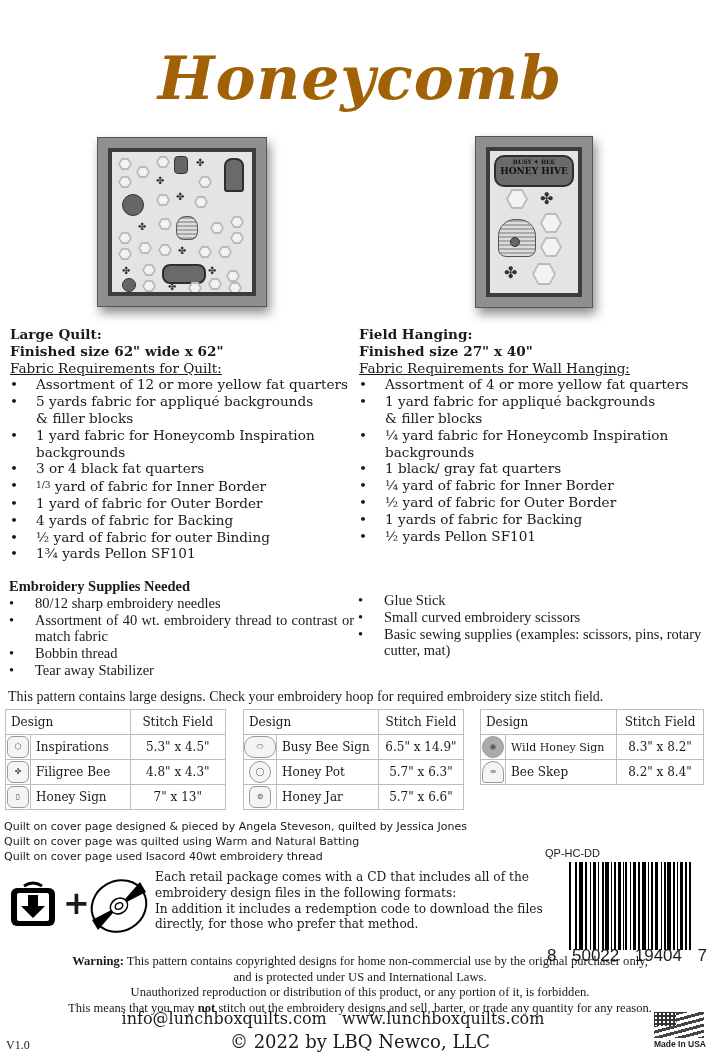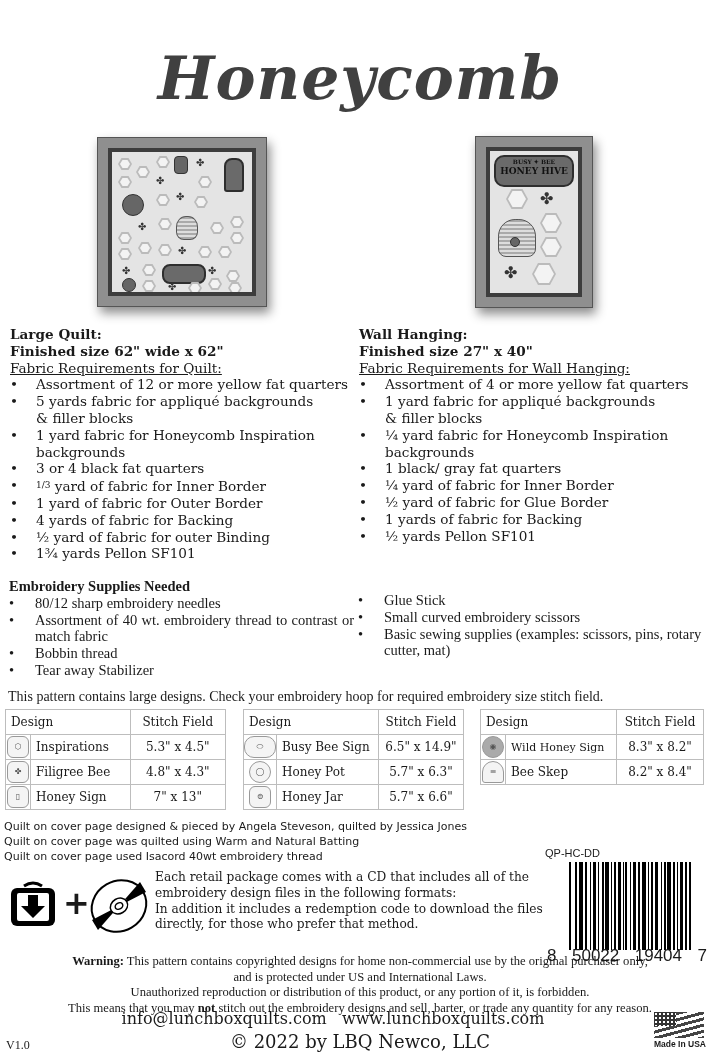--- a/index.html
+++ b/index.html
@@ -3,21 +3,21 @@
 <meta charset="utf-8">
 <style>
   html, body { margin:0; padding:0; background:#fff; }
   body { width:720px; height:1058px; position:relative; overflow:hidden;
          font-family:"DejaVu Serif", serif; color:#1a1a1a; }
   .abs { position:absolute; }
 
   
   .title { left:0; width:720px; top:38px; text-align:center;
            font-family:"DejaVu Serif", serif; font-style:italic; font-weight:bold;
-           font-size:60px; letter-spacing:1px; color:#404040; line-height:80px; }
+           font-size:60px; letter-spacing:1px; color:#a16207; line-height:80px; }
 
   
   .quilt { background:#8f8f8f; box-shadow: 3px 6px 10px rgba(0,0,0,0.45); border:1px solid #555; }
   .quilt .inner-border { position:absolute; background:#3d3d3d; }
   .quilt .field { position:absolute; background:#e4e4e4; overflow:hidden; }
   .hex { position:absolute; width:14px; height:12px; background:#bbb;
          clip-path: polygon(25% 0,75% 0,100% 50%,75% 100%,25% 100%,0 50%); }
   .hex::after { content:""; position:absolute; left:2px; top:2px; right:2px; bottom:2px; background:#f3f3f3;
          clip-path: polygon(25% 0,75% 0,100% 50%,75% 100%,25% 100%,0 50%); }
   .circle { position:absolute; border-radius:50%; background:#666; border:1px solid #333; }
@@ -155,30 +155,30 @@
     <li>3 or 4 black fat quarters</li>
     <li><span class="sup">1/3</span> <span>yard of fabric for Inner Border</span></li>
     <li>1 yard of fabric for Outer Border</li>
     <li>4 yards of fabric for Backing</li>
     <li>½ yard of fabric for outer Binding</li>
     <li>1¾ yards Pellon SF101</li>
   </ul>
 </div>
 
 <div class="abs sec" style="left:359px;top:326px;width:360px;">
-  <div class="h">Wall Hanging:</div>
+  <div class="h">Field Hanging:</div>
   <div class="h">Finished size 27" x 40"</div>
   <div class="u">Fabric Requirements for Wall Hanging:</div>
   <ul>
     <li>Assortment of 4 or more yellow fat quarters</li>
     <li><span>1 yard fabric for appliqué backgrounds</span><br><span>&amp; filler blocks</span></li>
     <li><span>¼ yard fabric for Honeycomb Inspiration</span><br><span>backgrounds</span></li>
     <li>1 black/ gray fat quarters</li>
     <li>¼ yard of fabric for Inner Border</li>
-    <li>½ yard of fabric for Glue Border</li>
+    <li>½ yard of fabric for Outer Border</li>
     <li>1 yards of fabric for Backing</li>
     <li>½ yards Pellon SF101</li>
   </ul>
 </div>
 
 <div class="abs sec condensed" style="left:9px;top:578px;width:345px;">
   <div class="h">Embroidery Supplies Needed</div>
   <ul>
     <li>80/12 sharp embroidery needles</li>
     <li style="text-align:justify;">Assortment of 40 wt. embroidery thread to contrast or match fabric</li>

